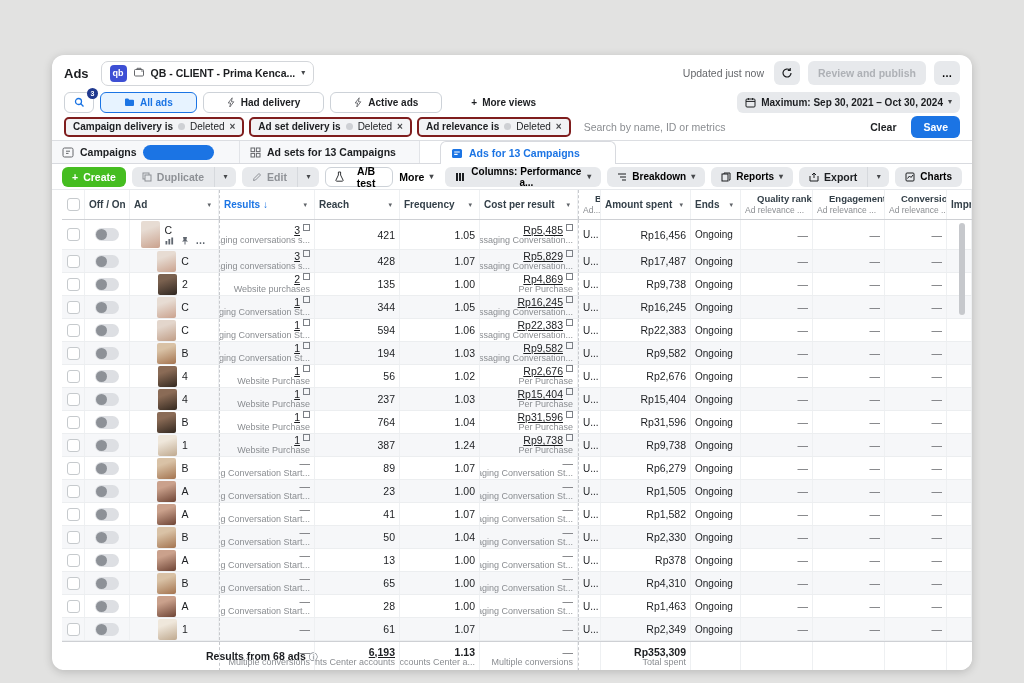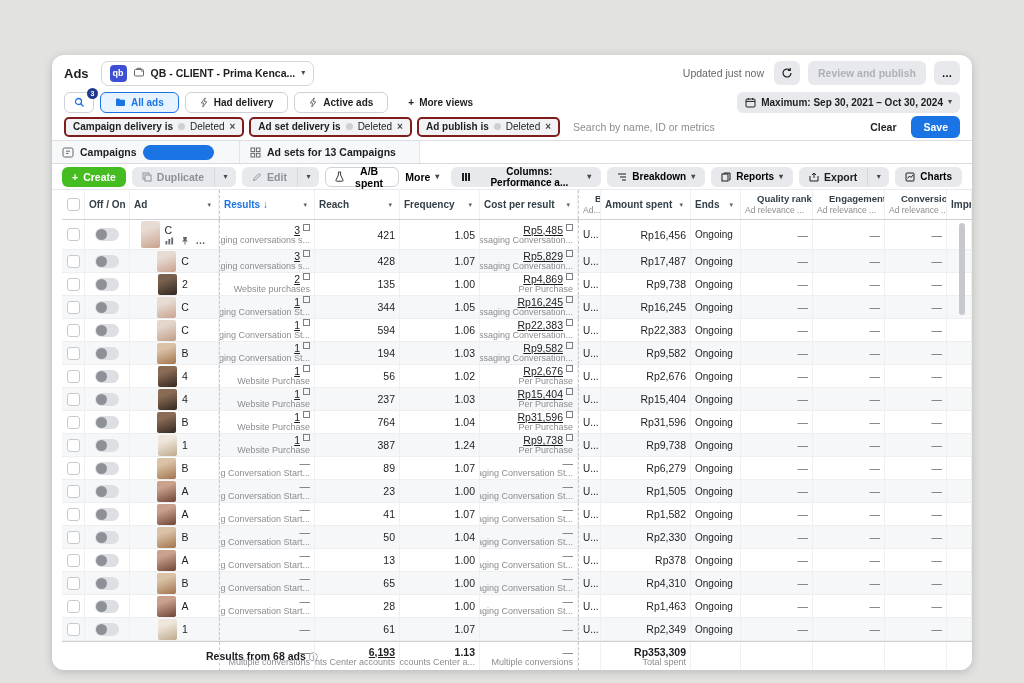--- a/index.html
+++ b/index.html
@@ -26,21 +26,21 @@
   .btn-disabled { color:#aeb1b6; }
   .hdr-gap { margin-right:8px; }
 
   
   .views-row { height:22px; display:flex; align-items:center; padding:0 12px; gap:6px; }
   .search-view { position:relative; width:30px; height:21px; border:1px solid #cdd2d8; border-radius:6px;
                  display:flex; align-items:center; justify-content:center; cursor:pointer; }
   .search-badge { position:absolute; top:-5px; right:-5px; width:11px; height:11px; border-radius:50%;
                   background:#20398f; color:#fff; font-size:7px; display:flex; align-items:center;
                   justify-content:center; font-weight:bold; }
-  .view-pill { height:21px; border-radius:6px; display:flex; align-items:center; gap:5px; padding:0 14px;
+  .view-pill { height:21px; border-radius:6px; display:flex; align-items:center; gap:5px; padding:0 23px;
                font-size:10px; font-weight:bold; cursor:pointer; border:1px solid #cdd2d8; background:#fff; }
   .view-active { background:#e7f3ff; border-color:#1b74e4; color:#1b74e4; }
   .more-views { border:none; background:none; color:#1c1e21; }
   .date-pill { height:21px; border-radius:6px; background:#e7e9ec; display:flex; align-items:center;
                gap:5px; padding:0 8px; font-size:10px; font-weight:bold; cursor:pointer; }
 
   
   .filter-row { height:28px; display:flex; align-items:center; padding:0 12px; gap:5px;
                 border-bottom:1px solid #dcdee2; }
   .chip { height:20px; background:#f2f3f5; border:2px solid #7f1d1d; border-radius:5px; display:flex;
@@ -222,21 +222,21 @@
       <span>Deleted</span>
       <span class="chip-x">×</span>
     </div>
     <div class="chip">
       <b>Ad set delivery is</b>
       <span class="status-dot"></span>
       <span>Deleted</span>
       <span class="chip-x">×</span>
     </div>
     <div class="chip">
-      <b>Ad publish is</b>
+      <b>Ad relevance is</b>
       <span class="status-dot"></span>
       <span>Deleted</span>
       <span class="chip-x">×</span>
     </div>
     <input class="search-filter" placeholder="Search by name, ID or metrics" style="">
     <span class="clear-link">Clear</span>
     <button class="btn-save">Save</button>
   </div>
 
   <div class="tabs-row">
@@ -254,20 +254,27 @@
     <div class="tab tab-2">
       <svg width="11" height="11" viewBox="0 0 11 11">
           <rect x="1" y="1" width="3.6" height="3.6" fill="none" stroke="#65676b"></rect>
           <rect x="6.4" y="1" width="3.6" height="3.6" fill="none" stroke="#65676b"></rect>
           <rect x="1" y="6.4" width="3.6" height="3.6" fill="none" stroke="#65676b"></rect>
           <rect x="6.4" y="6.4" width="3.6" height="3.6" fill="none" stroke="#65676b"></rect>
         </svg>
       <span>Ad sets for 13 Campaigns</span>
     </div>
     <div class="tab tab-gap"></div>
+    <div class="tab tab-active">
+      <svg width="12" height="11" viewBox="0 0 12 11">
+          <rect x="1" y="1" width="10" height="9" rx="1.5" fill="#1b74e4"></rect>
+          <path d="M3.2 4h5.6M3.2 6.4h3.4" stroke="#fff" stroke-width="1.1"></path>
+        </svg>
+      <span>Ads for 13 Campaigns</span>
+    </div>
     <div class="tab-rest"></div>
   </div>
 
   <div class="toolbar">
     <button class="btn-create">
       <span>+</span>
       <span>Create</span>
     </button>
     <div class="split">
       <button class="btn-gray">
@@ -289,21 +296,21 @@
         <span>Edit</span>
       </button>
       <span class="btn-caret">
           <span class="caret">▾</span>
         </span>
     </div>
     <button class="btn-white">
       <svg width="9" height="11" viewBox="0 0 9 11">
           <path d="M3.4 1h2.2v3l2.4 5a.8.8 0 0 1-.7 1.2H1.7A.8.8 0 0 1 1 9l2.4-5z" fill="none" stroke="#1c1e21" stroke-width="0.9"></path>
         </svg>
-      <span>A/B spent</span>
+      <span>A/B test</span>
     </button>
     <button class="btn-plain">
       <span>More</span>
       <span class="caret">▾</span>
     </button>
     <div class="spacer"></div>
     <button class="btn-gray tb-gray">
       <svg width="10" height="10" viewBox="0 0 10 10">
           <rect x="1" y="1" width="2" height="8" fill="#1c1e21"></rect>
           <rect x="4" y="1" width="2" height="8" fill="#1c1e21"></rect>

